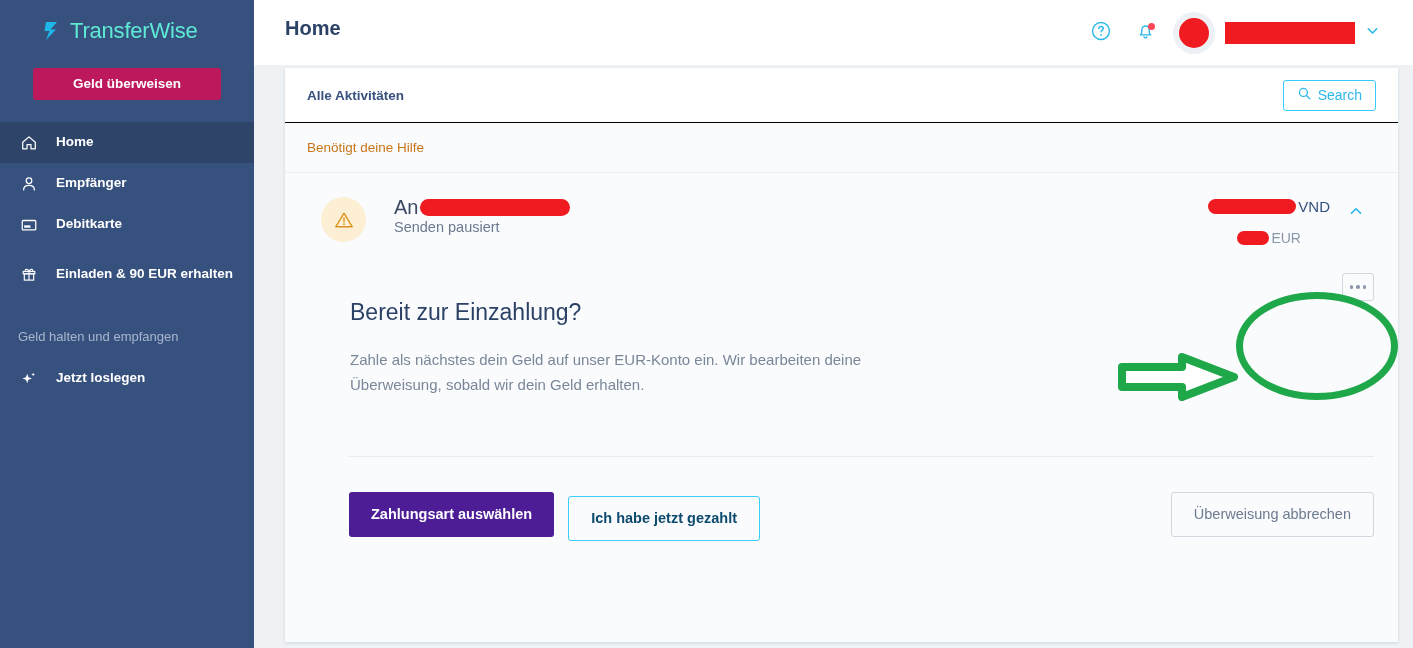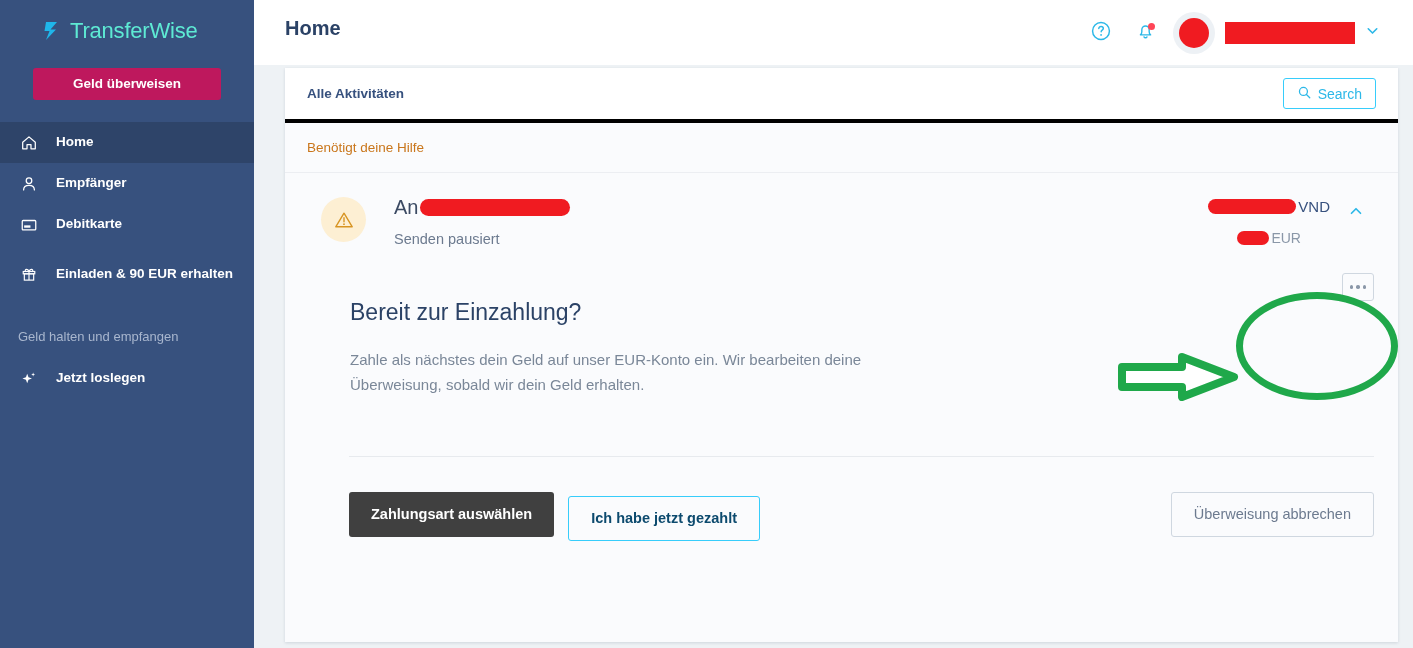--- a/index.html
+++ b/index.html
@@ -84,21 +84,21 @@
   
   .content { position: absolute; left: 254px; top: 65px;
              width: 1159px; height: 583px; background: #eef2f5; }
   .card {
     position: absolute; left: 31px; top: 3px;
     width: 1113px; height: 574px;
     background: #fafbfd; box-shadow: 0 1px 3px rgba(23,43,77,.14);
   }
   .card-head {
     height: 55px; display: flex; align-items: center;
-    padding: 0 22px; border-bottom: 4px solid #000000;
+    padding: 0 22px; border-bottom: 1px solid #000000;
     background: #ffffff; justify-content: space-between; gap: 22px;
   }
   .card-head-title { font-size: 13.5px; font-weight: bold; color: #37517e; }
   .search-btn {
     display: flex; align-items: center; gap: 6px;
     border: 1px solid #37cdfb; border-radius: 3px;
     background: transparent; color: #2cb8e8;
     height: 31px; padding: 0 13px; cursor: pointer;
     font-family: inherit; font-size: 14px;
   }
@@ -113,21 +113,21 @@
     min-height: 86px; position: relative;
   }
   .warn-circle {
     width: 45px; height: 45px; border-radius: 50%; background: #fdefd3;
     display: flex; align-items: center; justify-content: center; flex: none;
     margin-left: 14px; margin-top: 2px;
   }
   .txn-main { margin-left: 28px; flex: 1; padding-top: 1px; }
   .txn-title { font-size: 20px; color: #3b4a63; display: flex; align-items: center; }
   .redact { background: #f01b21; display: inline-block; vertical-align: middle; }
-  .txn-sub { font-size: 14.5px; color: #6c7a8f; margin-top: 12px; }
+  .txn-sub { font-size: 14.5px; color: #6c7a8f; margin-top: 0; }
   .txn-amounts { text-align: right; padding-top: 3px; }
   .amt-row { display: flex; align-items: center; justify-content: center; gap: 2px; }
   .amt-main { font-size: 15px; color: #37517e; font-weight: 400; }
   .amt-sub { font-size: 14px; color: #8a97a8; }
   .collapse-btn { width: 32px; height: 32px; display: flex; align-items: center;
                   justify-content: center; cursor: pointer; margin-left: 10px;
                   margin-top: 2px; flex: none; }
 
   .detail { padding: 40px 26px 0 65px; position: relative; }
   .detail-title { font-size: 23px; color: #2b4266; font-weight: normal; }
@@ -146,21 +146,21 @@
   .divider { margin: 58px 24px 0 64px; height: 1px; background: #e7eaee; }
 
   .actions {
     display: flex; align-items: center; padding: 31px 24px 0 64px;
     gap: 14px;
   }
   .btn {
     height: 45px; border-radius: 3px; font-family: inherit;
     font-size: 14.5px; cursor: pointer; padding: 0 22px;
   }
-  .btn-green { background: #404040; border: 0; color: #fff; font-weight: bold; }
+  .btn-green { background: #4c1d95; border: 0; color: #fff; font-weight: bold; }
   .btn-outline-blue { background: transparent; border: 1px solid #37cdfb; color: #0c4a6e; font-weight: bold; margin-top: 8px; }
   .btn-outline-gray { background: transparent; border: 1px solid #cfd7e0; color: #6c7a8f; margin-left: auto; }
 
   
   .annot { position: absolute; pointer-events: none; }
   .annot-ellipse {
     left: 1236px; top: 292px; width: 162px; height: 108px;
     border: 7px solid #1fa84a; border-radius: 50%;
   }
   .annot-arrow { left: 1118px; top: 353px; width: 122px; height: 48px; }

